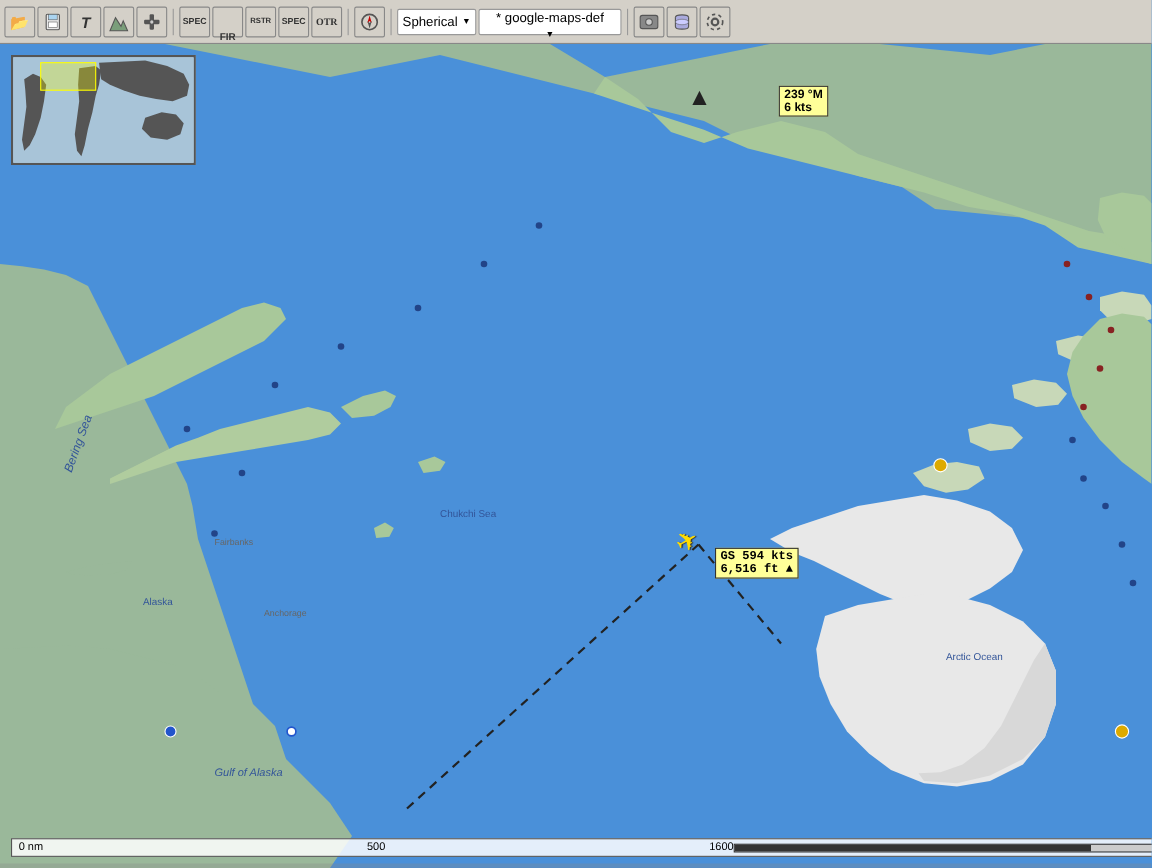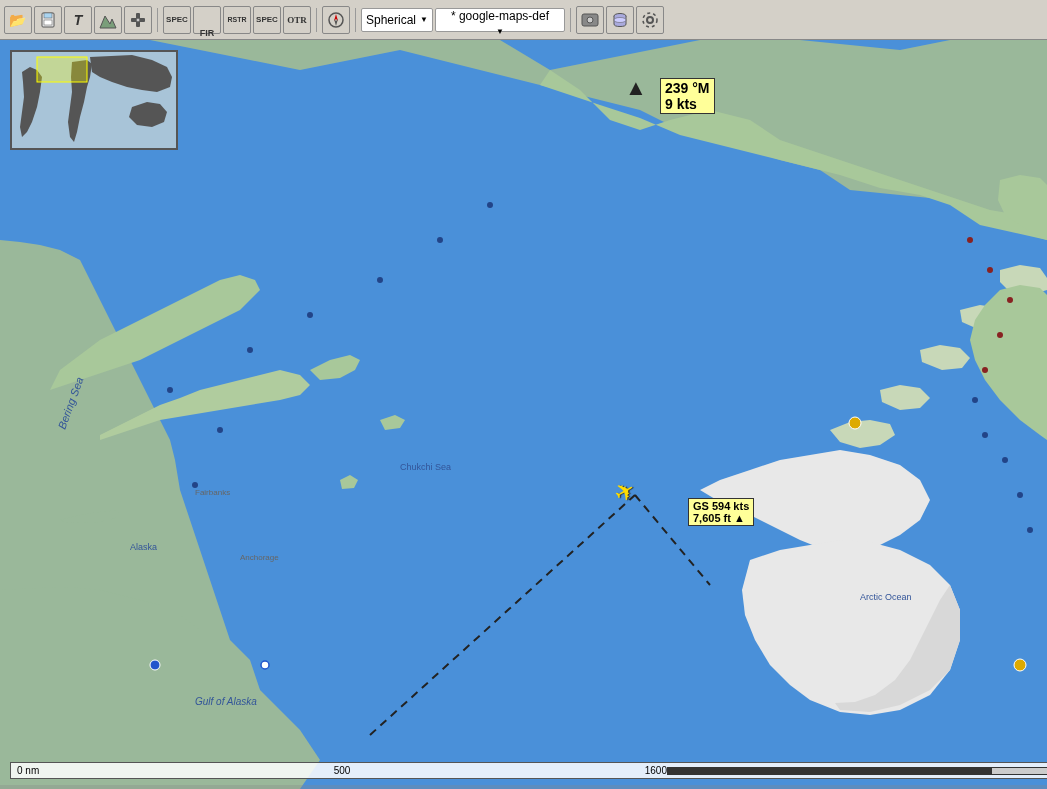--- a/index.html
+++ b/index.html
@@ -107,24 +107,25 @@
       white-space: nowrap;
       z-index: 60;
     }
 
     
     .wind-label {
       position: absolute;
       background: #ffff99;
       border: 1px solid #333;
       padding: 1px 4px;
-      font-size: 14px;
+      font-size: 11px;
       font-weight: bold;
       white-space: nowrap;
       z-index: 60;
+      margin-left: 48px;
     }
 
     
     .path-svg {
       position: absolute;
       top: 0; left: 0;
       width: 100%; height: 100%;
       z-index: 55;
       pointer-events: none;
     }
@@ -336,34 +337,34 @@
       <path d="M78,5 L120,3 L140,8 L155,15 L160,25 L158,35 L145,40 L130,38 L115,35 L100,30 L88,25 L80,20 Z" fill="#555"></path>
 
       <path d="M120,55 L135,50 L148,52 L155,60 L152,70 L140,75 L125,73 L117,65 Z" fill="#555"></path>
 
       <rect x="25" y="5" width="50" height="25" fill="rgba(255,255,0,0.3)" stroke="yellow" stroke-width="1"></rect>
     </svg>
   </div>
 
   <div class="wind-label" style="left: 660px; top: 38px;">
     <div>239 °M</div>
-    <div>9 kts</div>
+    <div>6 kts</div>
   </div>
 
   <div style="position: absolute; left: 625px; top: 35px; font-size: 22px; z-index: 62; color: #222; transform: rotate(0deg);">
     ▲
   </div>
 
   <div style="position: absolute; left: 615px; top: 438px; font-size: 24px; z-index: 61; color: #ffdd00; text-shadow: 1px 1px 1px #333; transform: rotate(-30deg);">
     ✈
   </div>
 
-  <div class="aircraft-label" style="left: 688px; top: 458px;">
+  <div class="aircraft-label" style="left: 650px; top: 458px; font-family: Liberation Mono, monospace;">
     <div>GS 594 kts</div>
-    <div>7,605 ft ▲</div>
+    <div>6,516 ft ▲</div>
   </div>
 
   <div id="scale-bar">
     <div id="scale-bar-inner">
       <div id="scale-labels">
         <span>0 nm</span>
         <span>500</span>
         <span>1600</span>
       </div>
       <div id="scale-ruler"></div>

